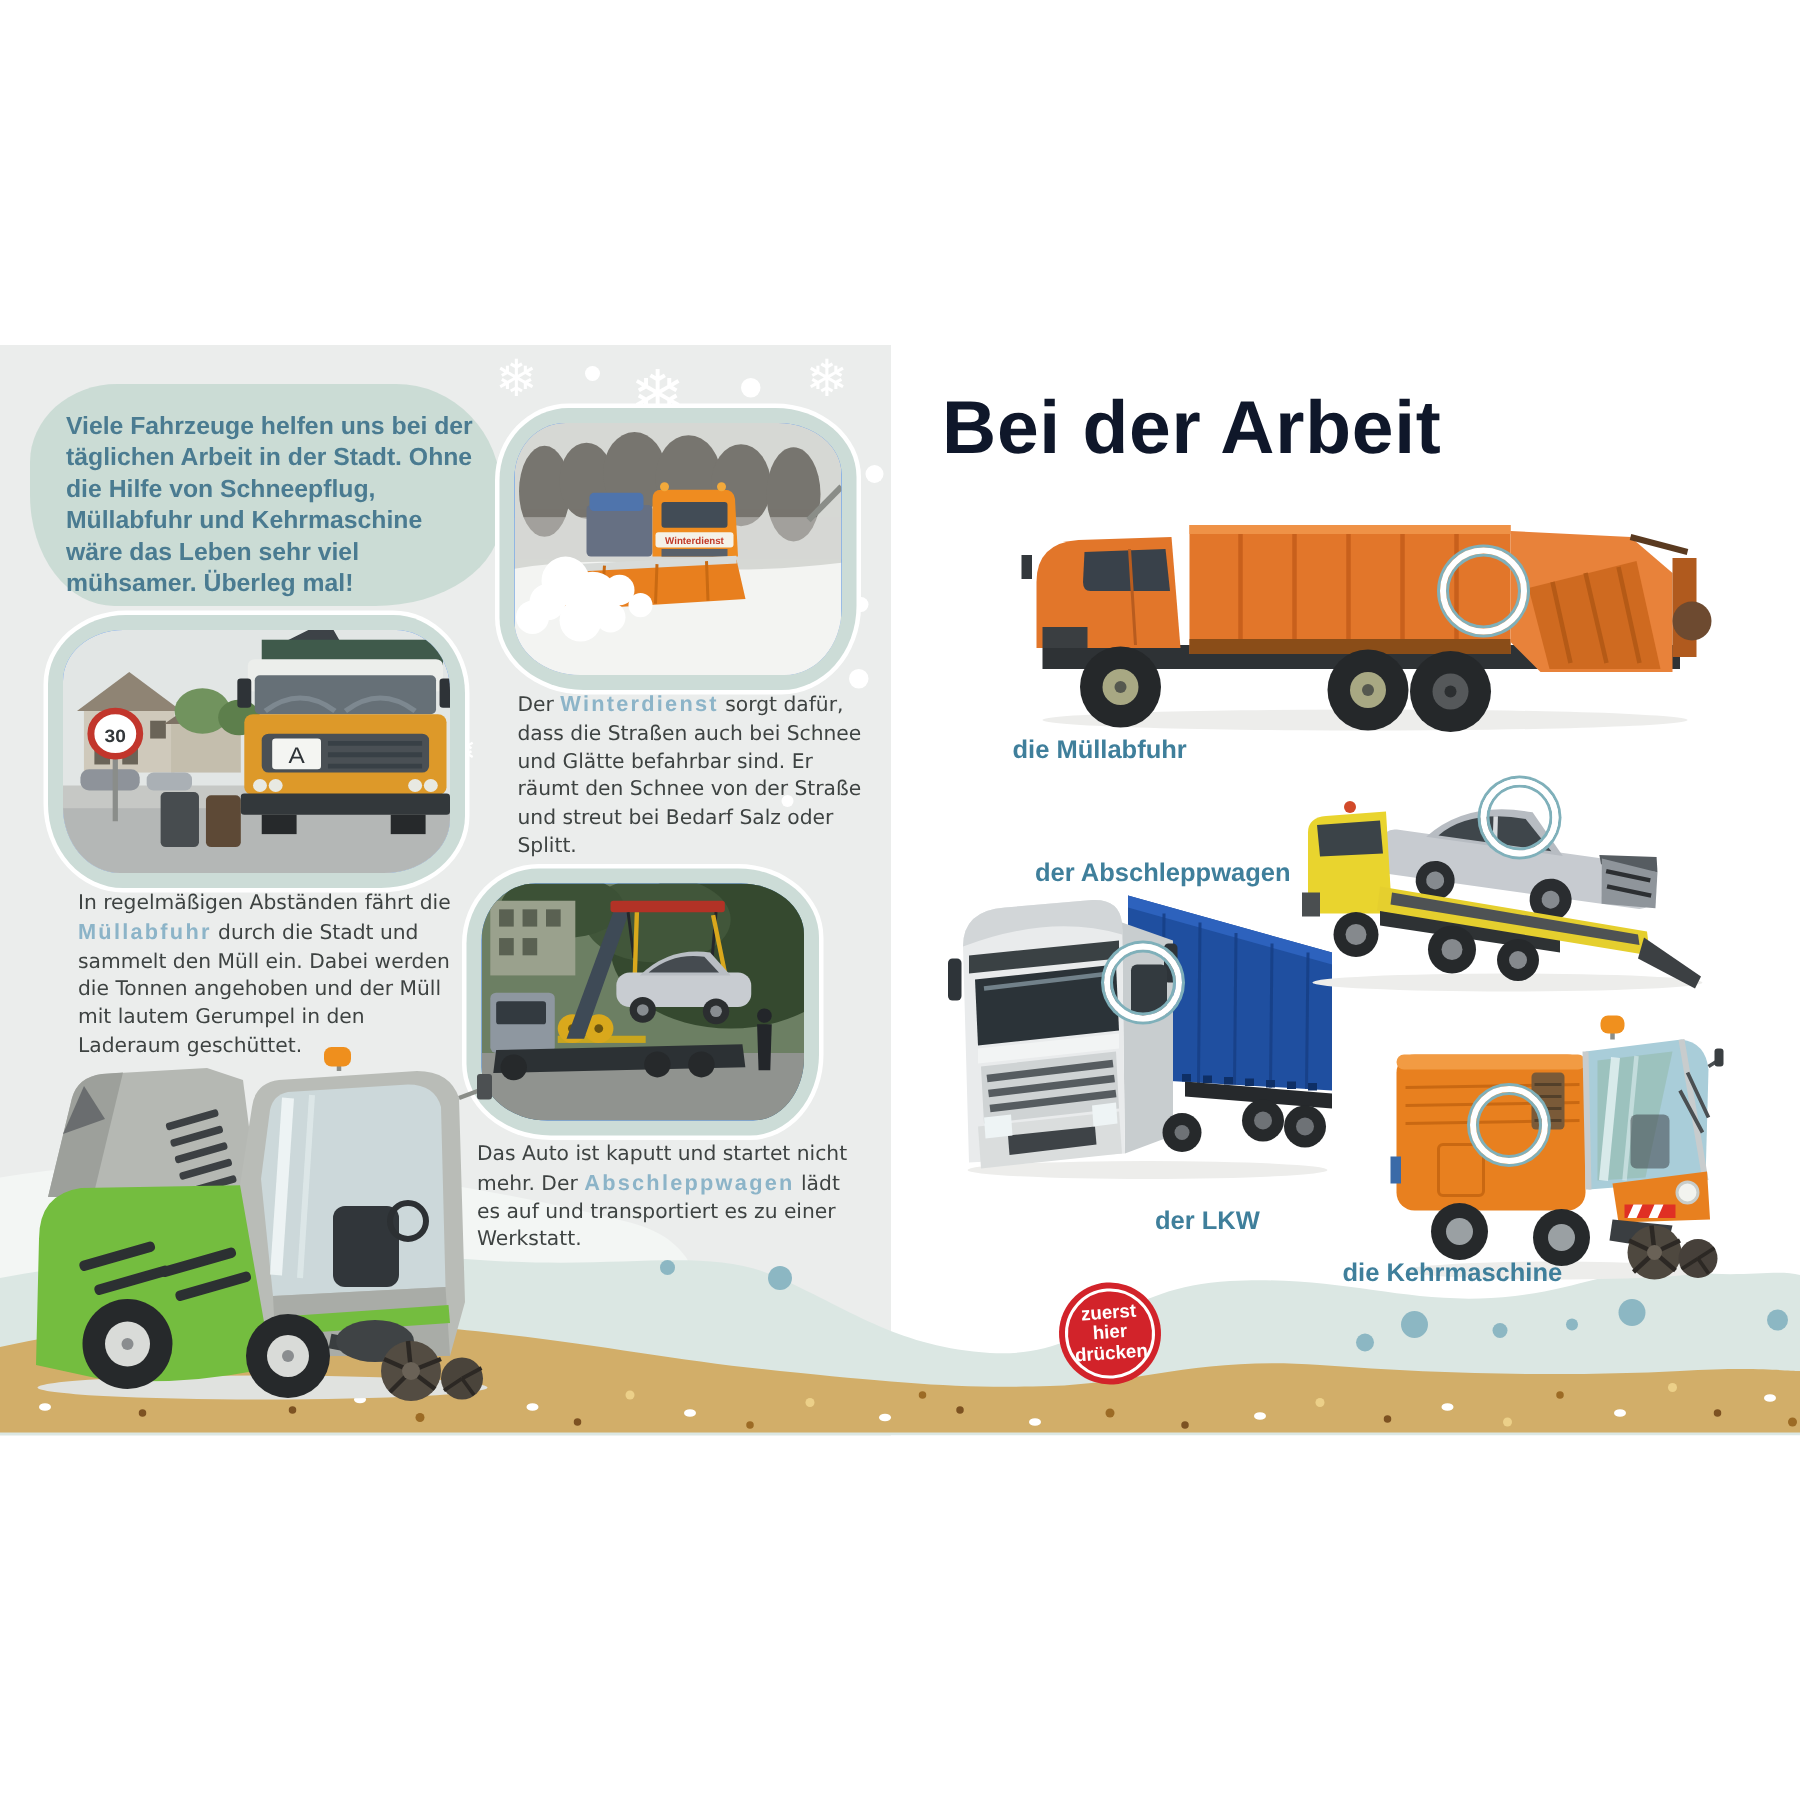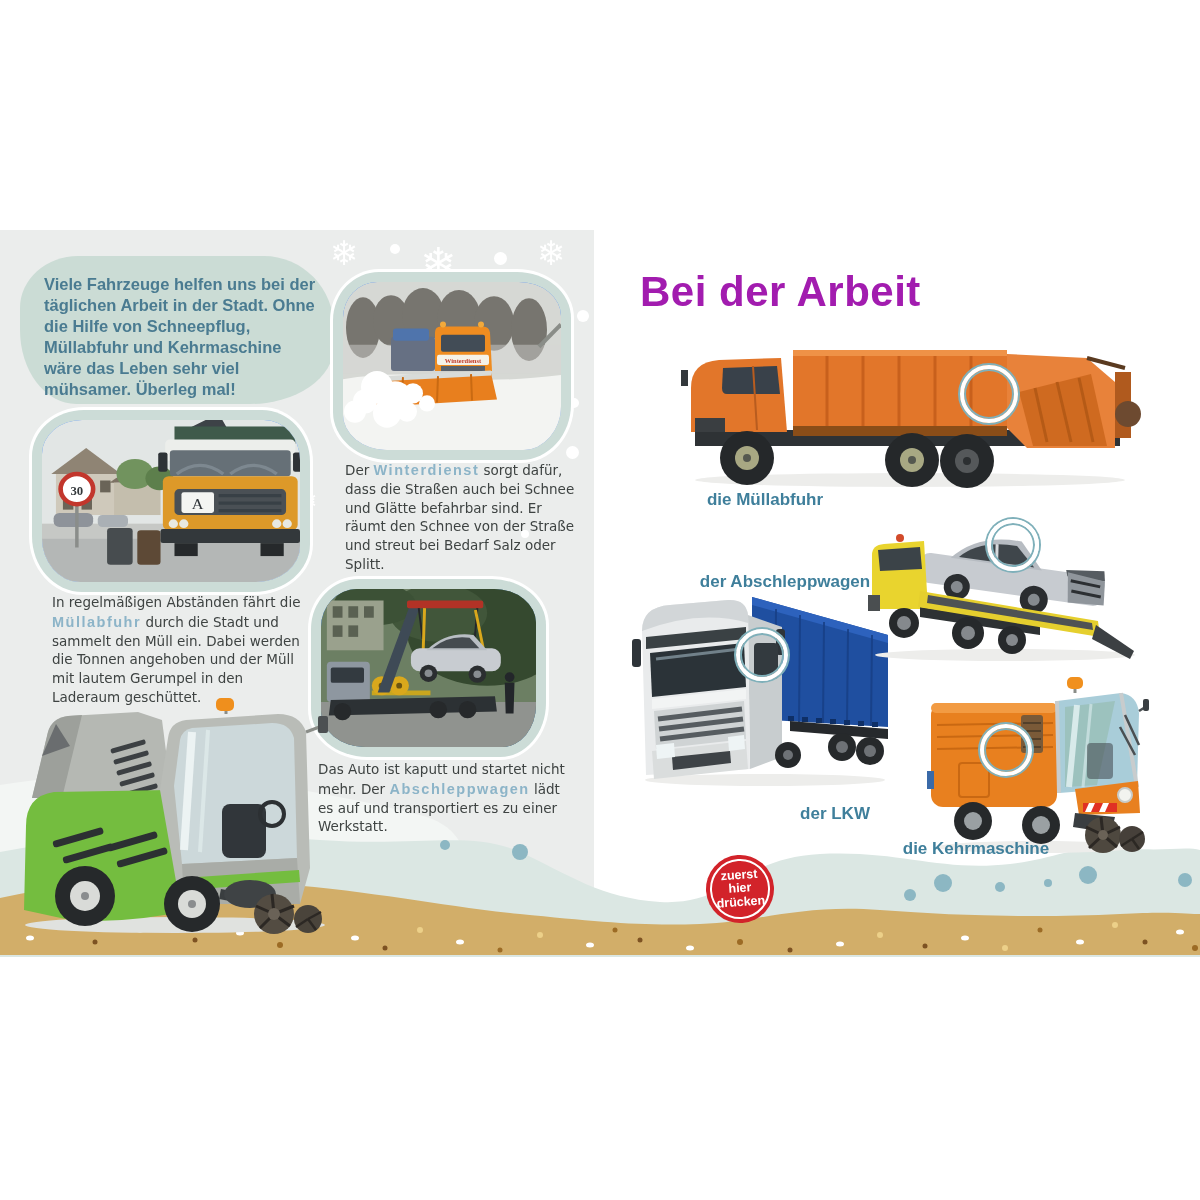--- a/index.html
+++ b/index.html
@@ -14,21 +14,21 @@
   .wdot{position:absolute;background:#fff;border-radius:50%;z-index:1;}
 
   
   .intro-blob{position:absolute;left:20px;top:26px;width:314px;height:148px;background:#cbdcd5;
               border-radius:58px 70px 84px 56px / 52px 72px 58px 74px;z-index:2;}
   .intro-blob p{margin:0;padding:18px 16px 0 24px;font-size:16.5px;font-weight:bold;
                 color:#4a7b91;line-height:1.27;}
 
   
   .photo-frame{position:absolute;background:#ccdcd7;box-shadow:0 0 0 3px #fff;padding:10px;z-index:3;}
-  .photo{width:100%;height:100%;overflow:hidden;background:#3b82f6;font-family:Liberation Serif, serif;}
+  .photo{width:100%;height:100%;overflow:hidden;background:#3b82f6;}
   .photo svg{display:block;width:100%;height:100%;}
   .frame-1{left:333px;top:42px;width:218px;height:168px;border-radius:46px 54px 50px 56px/48px 46px 56px 48px;}
   .frame-1 .photo{border-radius:34px 42px 38px 44px/36px 34px 44px 36px;}
   .frame-2{left:32px;top:180px;width:258px;height:162px;border-radius:52px 48px 56px 50px/46px 52px 48px 56px;}
   .frame-2 .photo{border-radius:40px 36px 44px 38px/34px 40px 36px 44px;}
   .frame-3{left:311px;top:349px;width:215px;height:158px;border-radius:48px 54px 46px 56px/50px 46px 54px 48px;}
   .frame-3 .photo{border-radius:36px 42px 34px 44px/38px 34px 42px 36px;}
 
   
   .body-text{position:absolute;margin:0;font-family:"DejaVu Sans",sans-serif;font-size:13.5px;
@@ -42,27 +42,27 @@
   
   .vehicle{position:absolute;z-index:4;}
   .vehicle svg{display:block;width:100%;height:100%;}
   .sweeper-cutout{left:10px;top:468px;width:335px;height:240px;z-index:6;}
   .v-muellabfuhr{left:81px;top:100px;width:470px;height:160px;}
   .v-abschleppwagen{left:266px;top:273px;width:285px;height:160px;z-index:5;}
   .v-lkw{left:36px;top:357px;width:265px;height:200px;}
   .v-kehrmaschine{left:331px;top:445px;width:225px;height:180px;z-index:4;}
 
   
-  .page-title{position:absolute;left:34px;top:26px;margin:12px;font-size:42px;font-weight:bold;
-              color:#a21caf;letter-spacing:.5px;z-index:3;}
-  .vlabel{position:absolute;font-weight:bold;color:#3f7f9b;font-size:17px;text-align:center;z-index:6;}
+  .page-title{position:absolute;left:34px;top:26px;margin:0;font-size:50px;font-weight:bold;
+              color:#0f172a;letter-spacing:.5px;z-index:3;}
+  .vlabel{position:absolute;font-weight:bold;color:#3f7f9b;font-size:17px;text-align:left;z-index:6;}
   .label-muellabfuhr{left:81px;top:260px;width:180px;}
   .label-abschleppwagen{left:96px;top:342px;width:190px;}
   .label-lkw{left:176px;top:551px;width:130px;margin-top:23px;}
-  .label-kehrmaschine{left:287px;top:609px;width:190px;}
+  .label-kehrmaschine{left:301px;top:609px;width:190px;}
 
   
   .press-ring{position:absolute;border:4px solid #fff;border-radius:50%;
               box-shadow:0 0 0 2px #7fb0ba, inset 0 0 0 2px #7fb0ba;z-index:7;background:transparent;}
   .ring-1{left:366px;top:135px;width:50px;height:50px;}
   .ring-2{left:393px;top:289px;width:44px;height:44px;}
   .ring-3{left:142px;top:399px;width:44px;height:44px;}
   .ring-4{left:386px;top:494px;width:44px;height:44px;}
 
   

